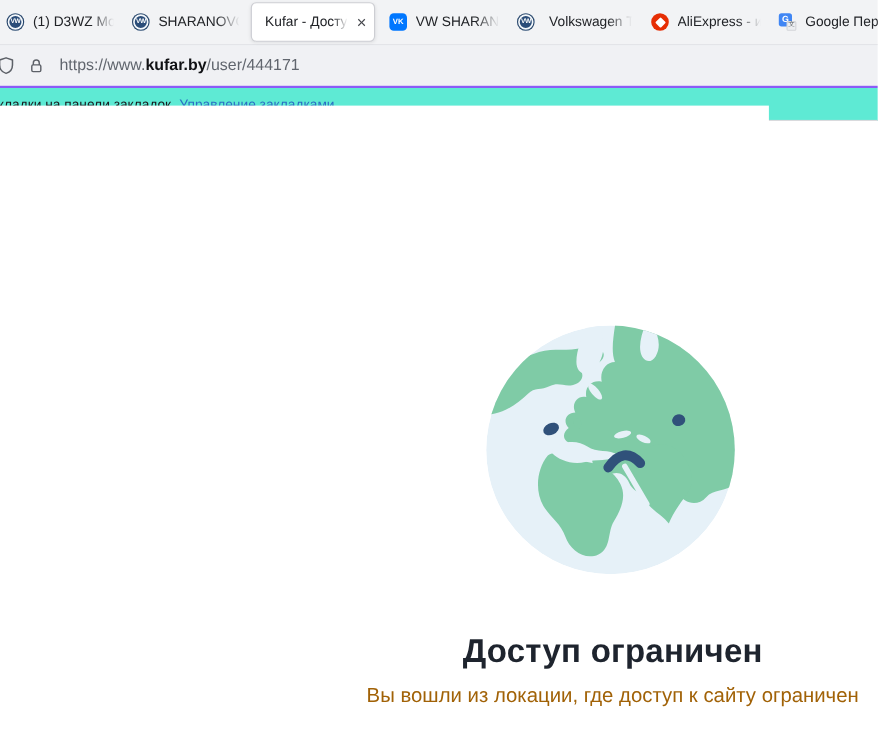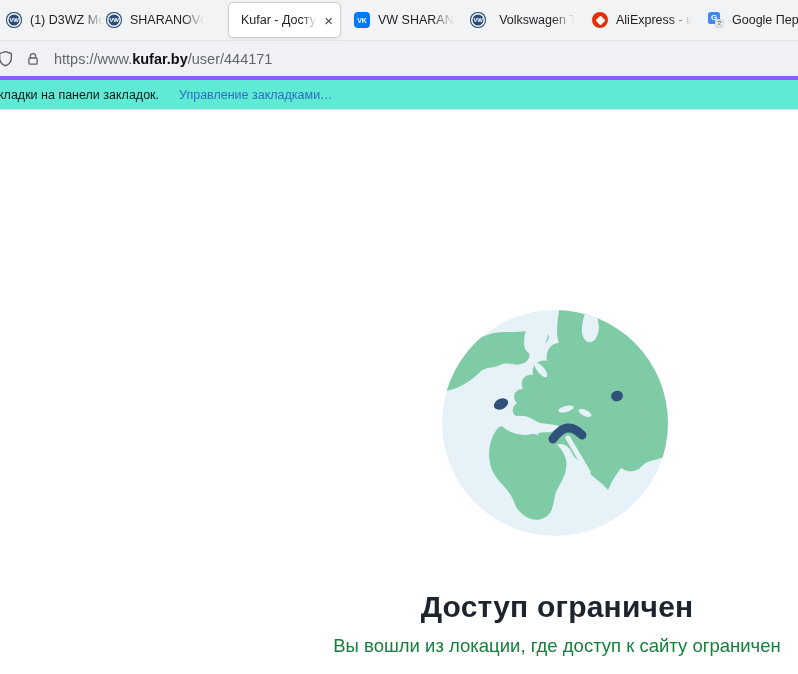--- a/index.html
+++ b/index.html
@@ -8,21 +8,21 @@
 
   
   .tabbar { position: absolute; top: 0; left: 0; width: 798px; height: 40px;
     background: #f2f3f5; }
   .tab { position: absolute; top: 3px; height: 34px; display: flex; align-items: center;
     gap: 8px; padding: 0 6px; font-size: 12.5px; color: #212327; cursor: default; }
   .tab-label { white-space: nowrap; overflow: hidden; flex: 1;
     -webkit-mask-image: linear-gradient(90deg, #000 70%, transparent 97%);
     mask-image: linear-gradient(90deg, #000 70%, transparent 97%); }
   .tab.t0 { left: 0;   width: 112px; }
-  .tab.t1 { left: 100px; width: 112px; text-align: right; }
+  .tab.t1 { left: 114px; width: 112px; text-align: right; }
   .tab.active { left: 228px; width: 113px; top: 2px; height: 36px; background: #fff;
     border: 1px solid #cdced3; border-radius: 5px; box-shadow: 0 1px 3px rgba(0,0,0,.07);
     padding: 0 7px 0 12px; z-index: 2; }
   .tab.active .tab-label { -webkit-mask-image: linear-gradient(90deg,#000 82%,transparent 100%);
     mask-image: linear-gradient(90deg,#000 82%,transparent 100%); }
   .tab.t3 { left: 348px; width: 114px; }
   .tab.t4 { left: 464px; width: 119px; text-align: right; }
   .tab.t5 { left: 586px; width: 114px; }
   .tab.t6 { left: 702px; width: 96px; }
   .tab.t6 .tab-label { -webkit-mask-image: none; mask-image: none; overflow: visible; }
@@ -40,43 +40,43 @@
     border-radius: 1px; }
   .fav.gt .gt-blue { position: absolute; left: 0; top: 0; width: 12px; height: 12px;
     background: #4086f4; border-radius: 2.5px; color: #fff; font-size: 8px; font-weight: bold;
     line-height: 12px; text-align: center; }
   .fav.gt .gt-gray { position: absolute; right: 0; bottom: 0; width: 9px; height: 9px;
     background: #eceef1; border: 1px solid #d3d5d9; border-radius: 1.5px; color: #5f6368;
     font-size: 6px; line-height: 7px; text-align: center; }
 
   
   .addressbar { position: absolute; top: 40px; left: 0; width: 798px; height: 40px;
-    background: #f0f1f4; border-top: 1px solid #e3e4e8; border-bottom: 4px solid #8b5cf6;
+    background: #f0f1f4; border-top: 1px solid #e3e4e8; border-bottom: 2px solid #8b5cf6;
     display: flex; align-items: center; }
   .addr-icon { flex: 0 0 auto; display: flex; align-items: center; }
   .shield { margin-left: -3px; }
   .lock { margin-left: 11px; }
   .url-text { margin-left: 13px; font-size: 14.5px; color: #61666e; white-space: nowrap;
     cursor: text; }
   .url-text .domain { color: #101114; font-weight: bold; }
 
   
   .bookmarksbar { position: absolute; top: 80px; left: 0; width: 798px; height: 30px;
     background: #5eead4; border-bottom: 1px solid #d9dadd; display: flex; align-items: center;
     font-size: 12.5px; color: #17181c; }
   .bm-hint { margin-left: -2px; white-space: nowrap; }
-  .bm-link { margin-left: 20px; color: #2b6fc3; white-space: nowrap; cursor: pointer; }
+  .bm-link { margin-left: 4px; color: #2b6fc3; white-space: nowrap; cursor: pointer; }
 
   
-  .content { position: absolute; top: 110px; left: 0; width: 699px; height: 564px; background: #fff; }
+  .content { position: absolute; top: 96px; left: 0; width: 699px; height: 564px; background: #fff; }
   .globe { position: absolute; left: 442px; top: 200px; width: 226px; height: 226px; }
   .heading { position: absolute; top: 480px; left: 557px; transform: translateX(-50%);
     font-size: 30px; font-weight: bold; color: #1e242e; white-space: nowrap; letter-spacing: .2px; }
   .message { position: absolute; top: 525px; left: 557px; transform: translateX(-50%);
-    font-size: 18.5px; color: #15803d; white-space: nowrap; }
+    font-size: 18.5px; color: #a16207; white-space: nowrap; }
 </style>
 </head>
 <body>
 
 <div>
 
   <div class="tabbar">
 
     <div class="tab t0">
       <span class="fav vw">VW</span>

